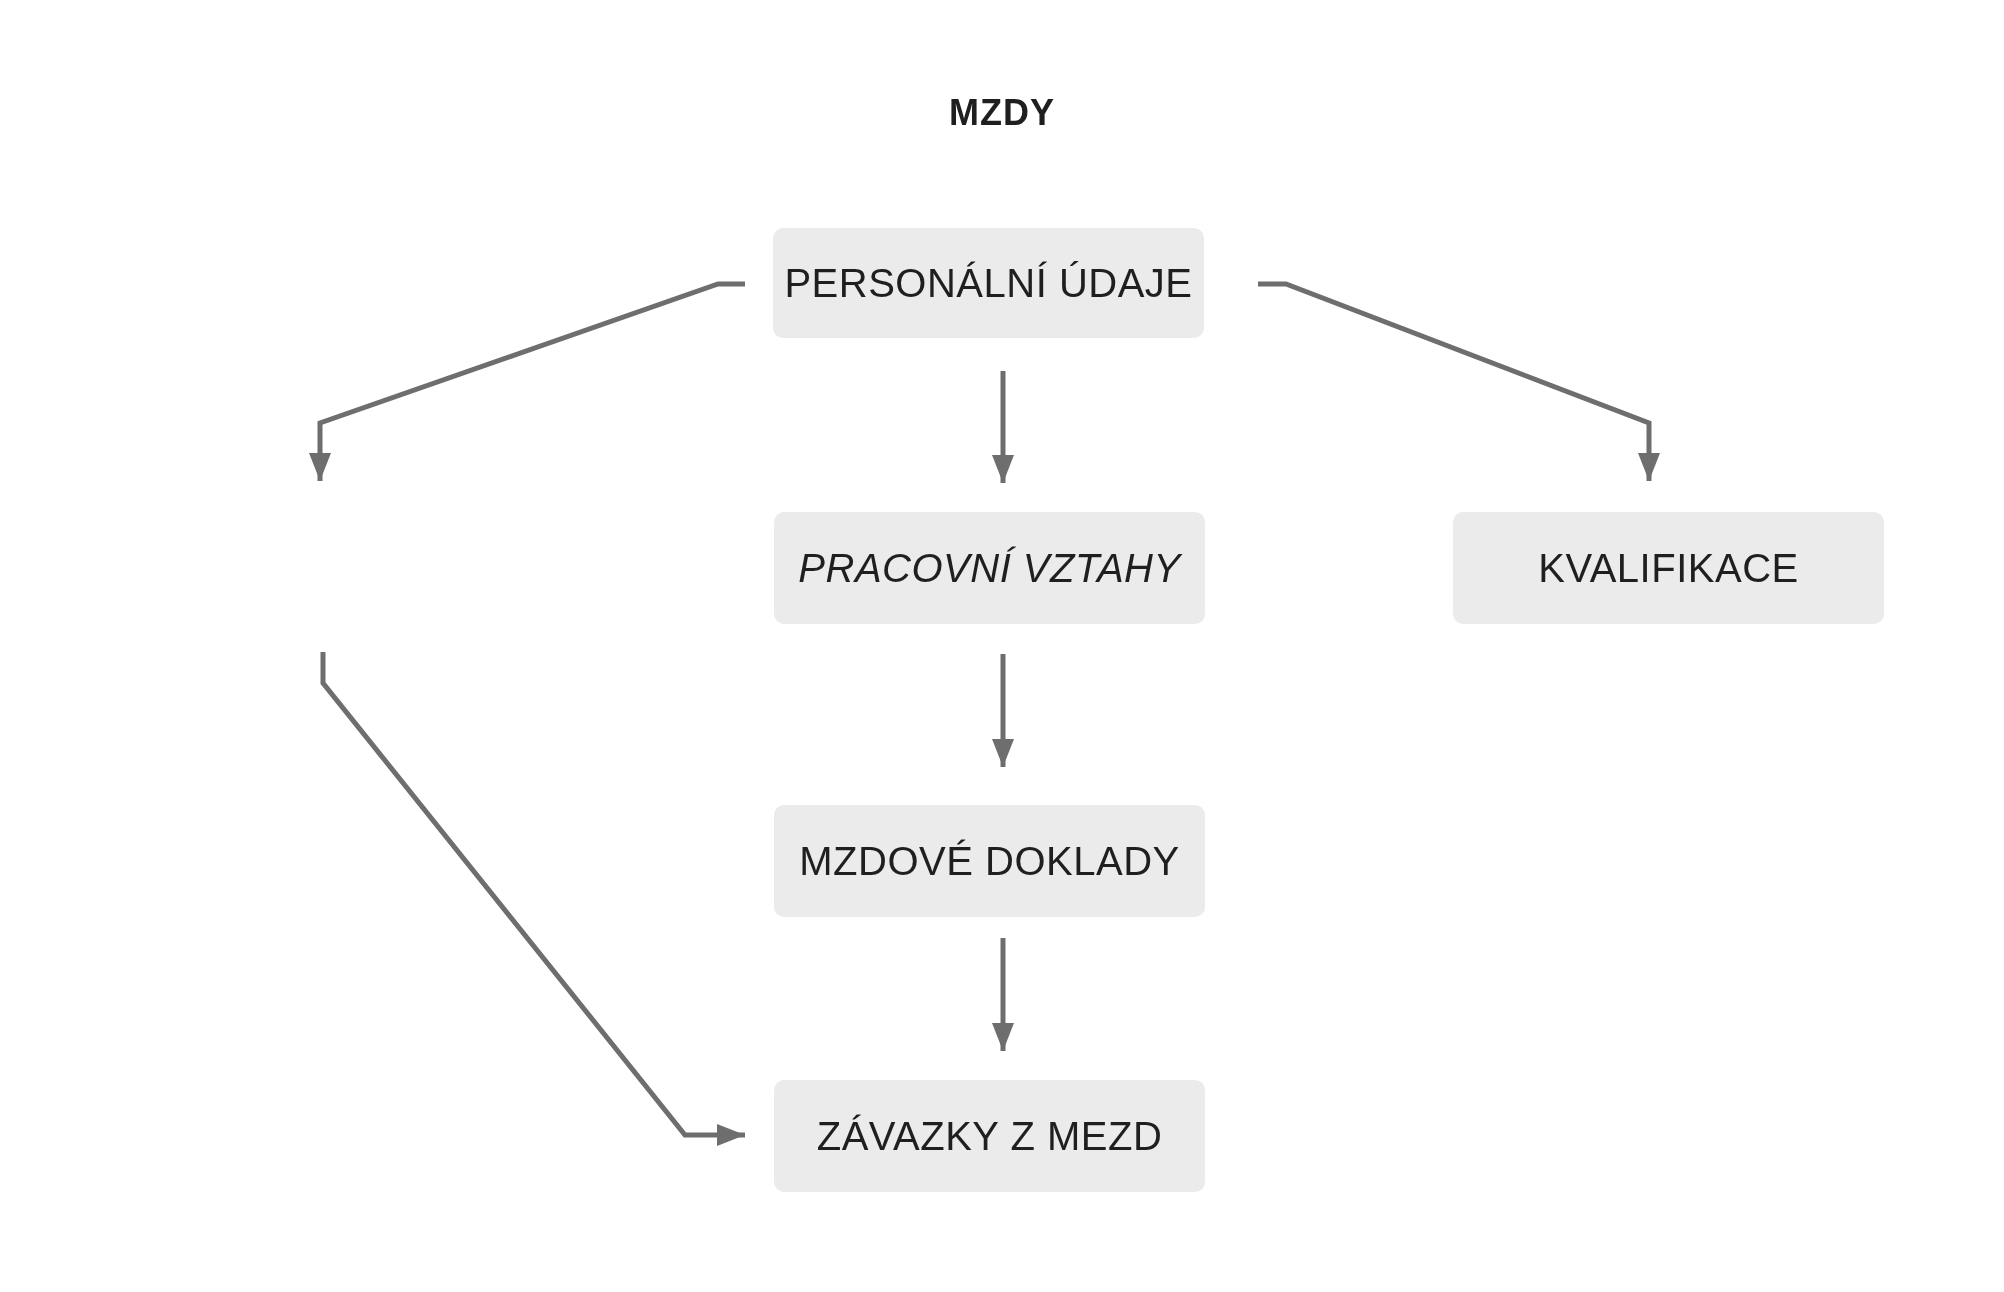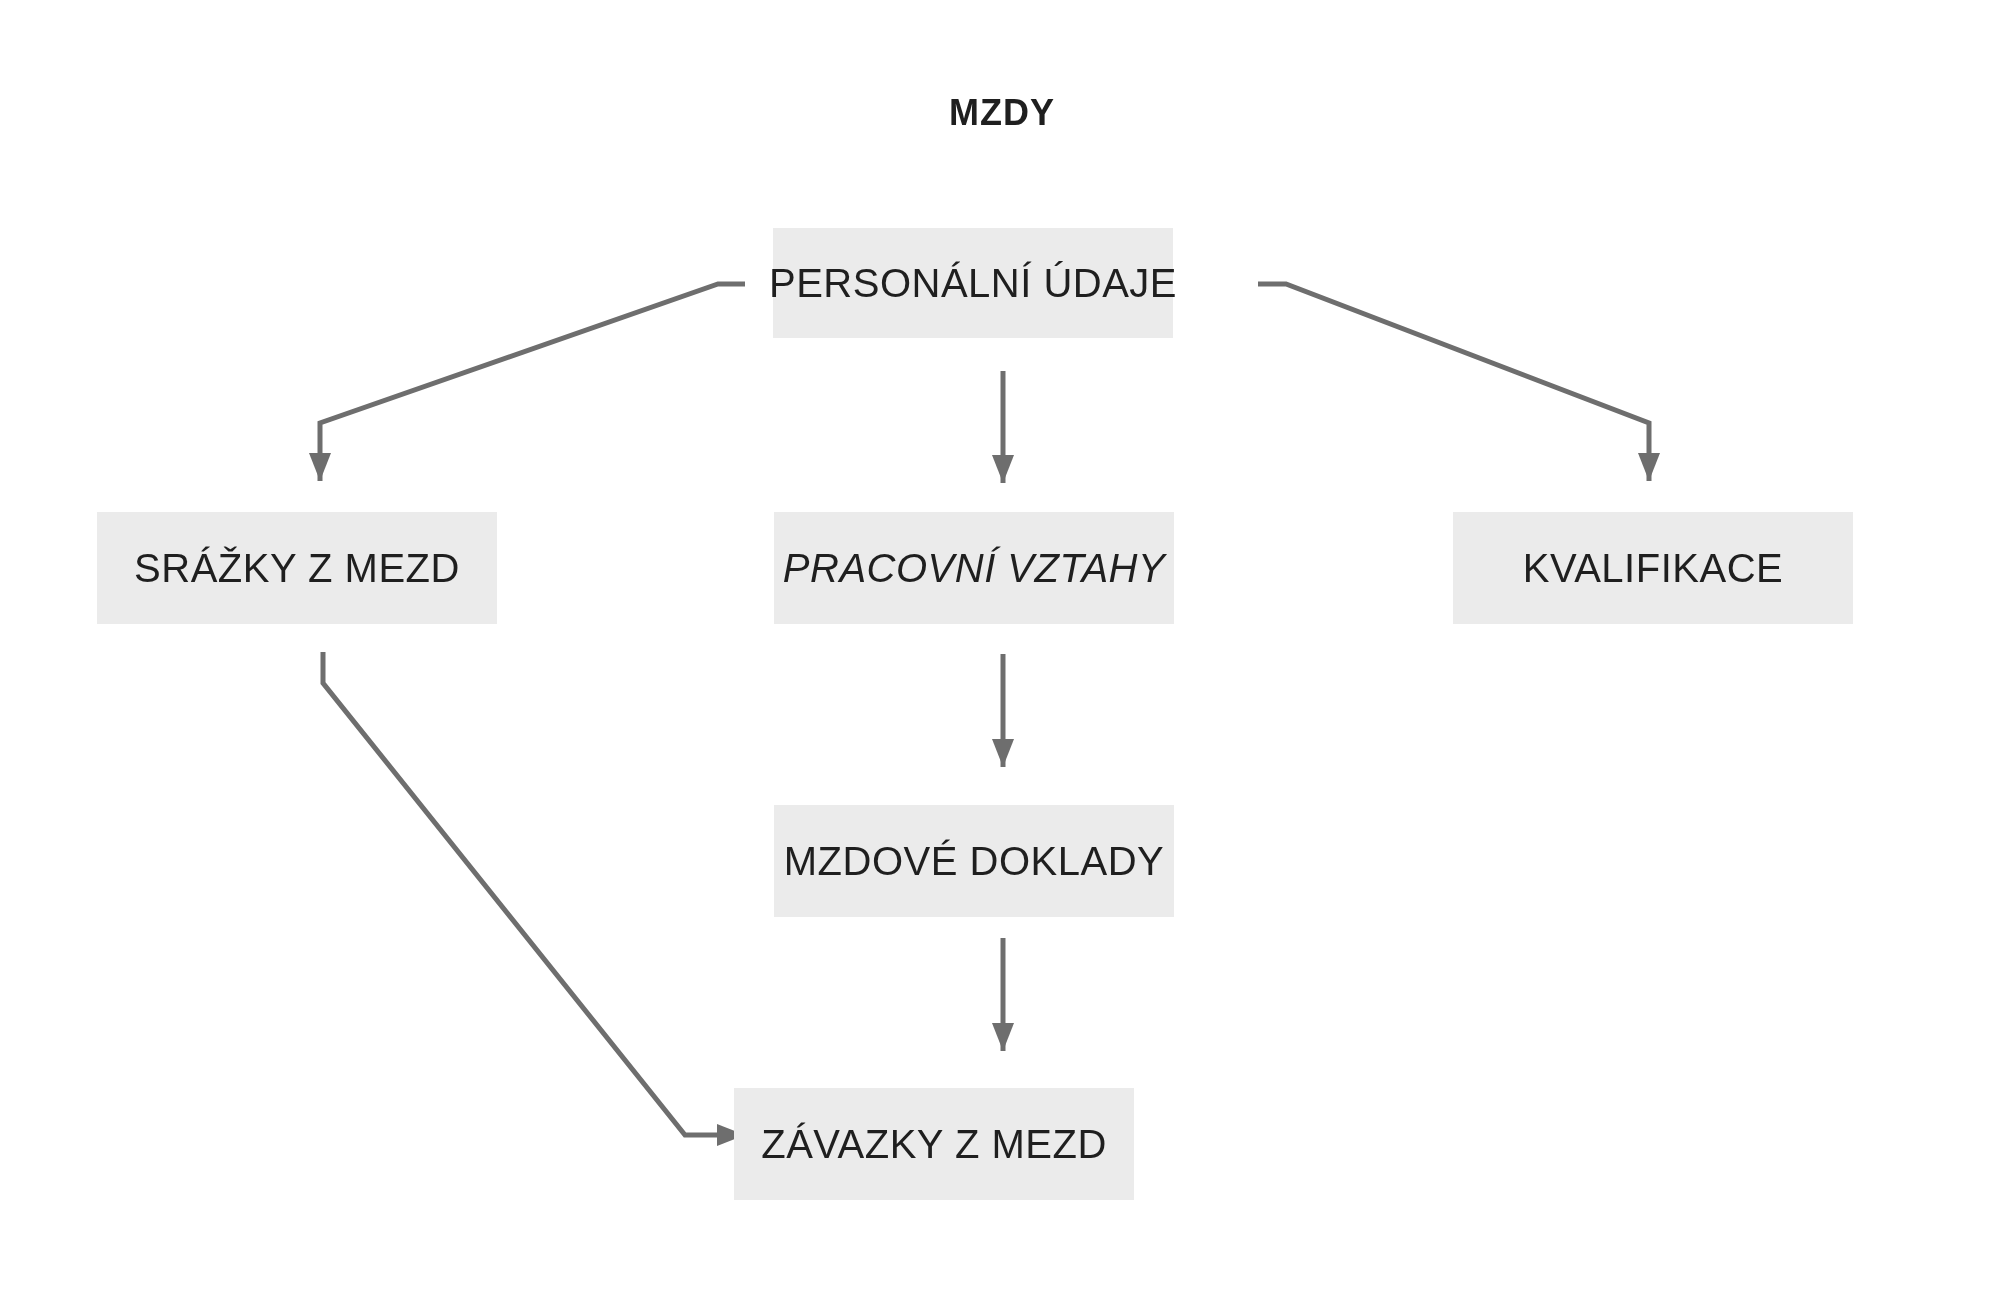--- a/index.html
+++ b/index.html
@@ -27,38 +27,39 @@
     top: 92px;
     width: 2004px;
     text-align: center;
     font-size: 36px;
     font-weight: 700;
     letter-spacing: 1px;
     color: var(--text-color);
   }
   .node {
     position: absolute;
-    width: 400px;
+    width: 431px;
     height: 112px;
     background: var(--box-fill);
     display: flex;
     align-items: center;
     justify-content: center;
     font-size: 40px;
     font-weight: 400;
     letter-spacing: 0.5px;
     color: var(--text-color);
     white-space: nowrap;
+    border-radius: 10px;
   }
   #node-personalni-udaje { left: 773px;  top: 228px;  height: 110px; }
   #node-srazky-z-mezd    { left: 97px;   top: 512px; }
   #node-pracovni-vztahy  { left: 774px;  top: 512px; font-style: italic; }
   #node-kvalifikace      { left: 1453px; top: 512px; }
   #node-mzdove-doklady   { left: 774px;  top: 795px; margin-top: 10px; }
-  #node-zavazky-z-mezd   { left: 734px;  top: 1080px; margin-top: 8px; }
+  #node-zavazky-z-mezd   { left: 774px;  top: 1080px; }
   #edges {
     position: absolute;
     left: 0;
     top: 0;
     width: 2004px;
     height: 1292px;
     pointer-events: none;
   }
   #edges .edge {
     fill: none;
@@ -89,23 +90,20 @@
     <polyline class="edge" marker-end="url(#arrowhead)" points="1258,284 1286,284 1649,423 1649,481"></polyline>
     <polyline class="edge" marker-end="url(#arrowhead)" points="1003,654 1003,767"></polyline>
     <polyline class="edge" marker-end="url(#arrowhead)" points="1003,938 1003,1051"></polyline>
     <polyline class="edge" marker-end="url(#arrowhead)" points="323,652 323,683 685,1135 745,1135"></polyline>
   </svg>
 
   <div class="node" id="node-personalni-udaje">
     <span>PERSONÁLNÍ ÚDAJE</span>
   </div>
 
-  <div class="node" id="node-srazky-z-mezd">
-    <span>SRÁŽKY Z MEZD</span>
-  </div>
 
   <div class="node" id="node-pracovni-vztahy">
     <span>PRACOVNÍ VZTAHY</span>
   </div>
 
   <div class="node" id="node-kvalifikace">
     <span>KVALIFIKACE</span>
   </div>
 
   <div class="node" id="node-mzdove-doklady">

